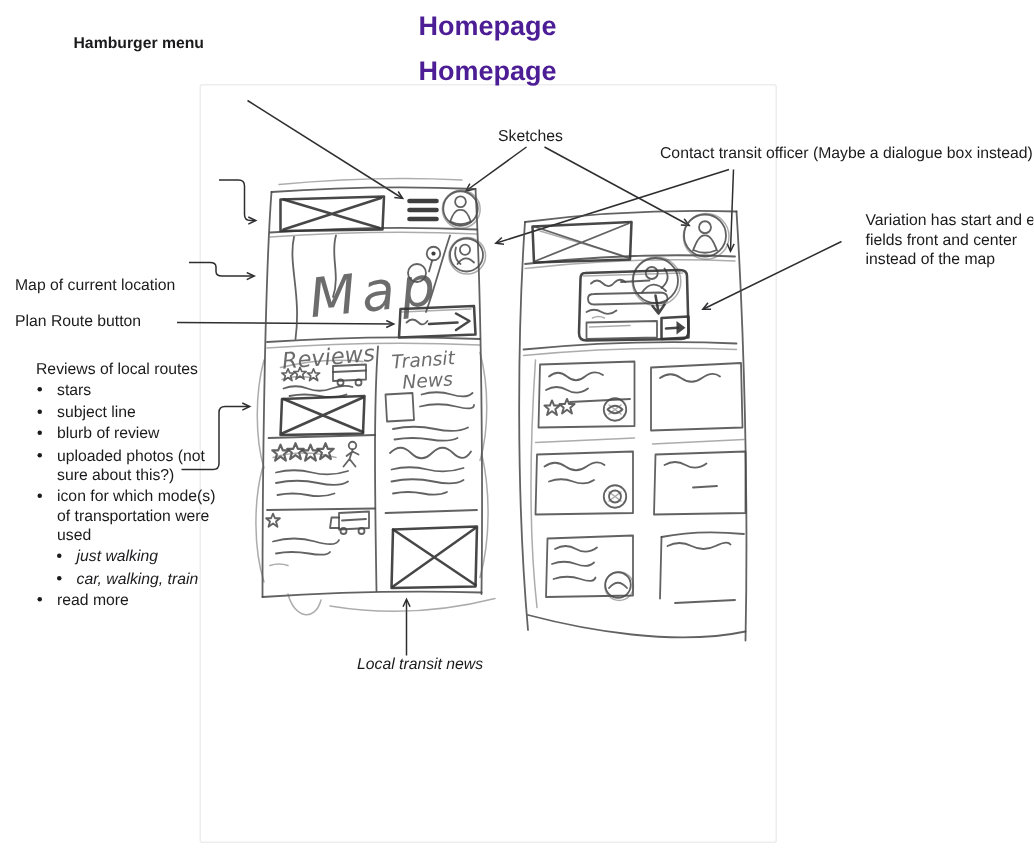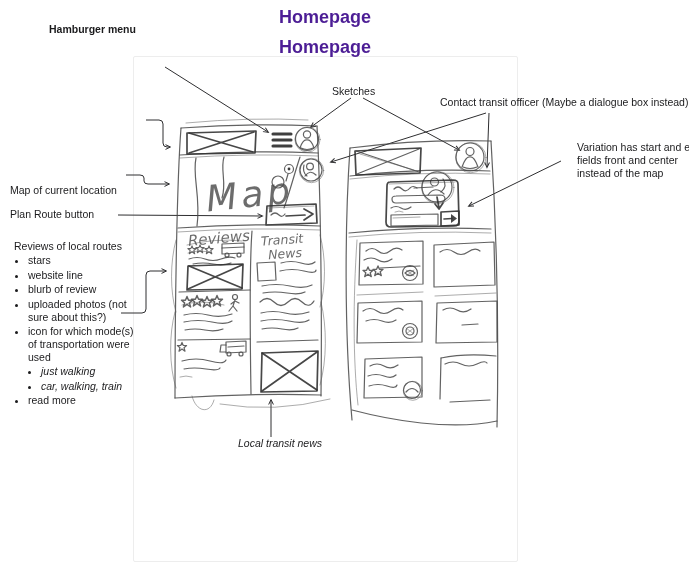--- a/index.html
+++ b/index.html
@@ -39,25 +39,25 @@
 
   <div class="ann" style="left:49px;top:23px;width:175px;font-weight:bold;">
     <div class="ann-label">Hamburger menu</div>
   </div>
 
 
   <div class="ann nowrap" style="left:10px;top:167px;margin-top:17px;">Map of current location</div>
 
   <div class="ann nowrap" style="left:10px;top:208px;">Plan Route button</div>
 
-  <div class="ann" style="left:14px;top:240px;width:128px;">
+  <div class="ann" style="left:24px;top:240px;width:128px;">
     <div class="ann-label">Reviews of local routes</div>
     <ul class="ann-list">
       <li>stars</li>
-      <li>website line</li>
+      <li>subject line</li>
       <li>blurb of review</li>
       <li>uploaded photos (not sure about this?)</li>
       <li><span>icon for which mode(s) of transportation were used</span>
         <ul class="sub-list">
           <li>just walking</li>
           <li>car, walking, train</li>
         </ul>
       </li>
       <li>read more</li>
     </ul>

